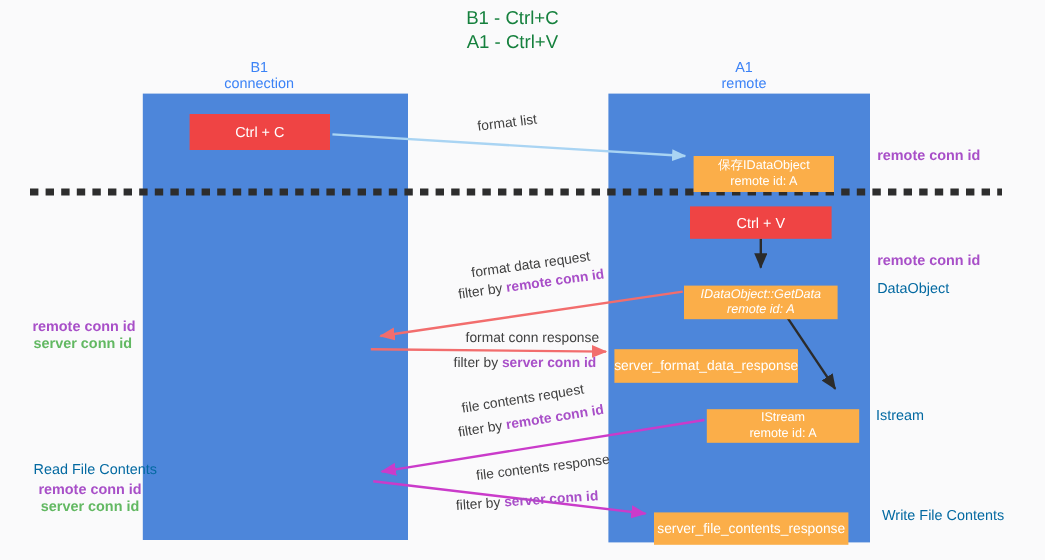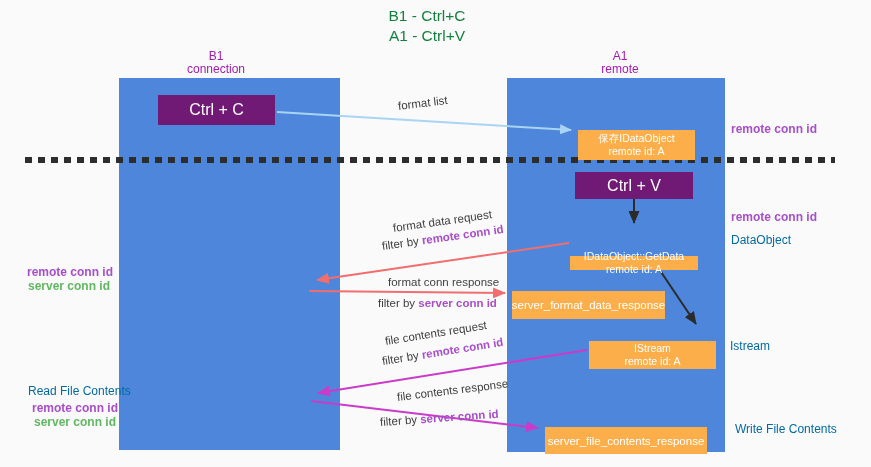--- a/index.html
+++ b/index.html
@@ -7,28 +7,28 @@
     position:relative;width:871px;height:467px;overflow:hidden;
     background:#fafafb;
     font-family:"Liberation Sans","DejaVu Sans",sans-serif;
     color:#3c3c3c;
   }
   .abs{position:absolute;}
   .title{
     text-align:center;font-size:15.5px;line-height:20px;color:#15803d;
   }
   .colhead{
-    text-align:center;font-size:12px;line-height:12.5px;color:#a21caf;
+    text-align:center;font-size:12px;line-height:12.5px;color:#3b82f6;
   }
   .lifeline{background:#4d86da;}
   .box{
     display:flex;flex-direction:column;align-items:center;justify-content:center;
     color:#ffffff;text-align:center;box-sizing:border-box;
   }
-  .green{background:#701a75;font-size:16px;}
+  .green{background:#ef4444;font-size:12px;}
   .orange{background:#fbae49;margin-top:11px;}
   .box .l1,.box .l2{display:block;line-height:13px;font-size:10.5px;}
   .oneline{font-size:11.5px;}
   .sidelabel{font-size:12px;white-space:nowrap;}
   .purple{color:#a84fc8;font-weight:bold;}
   .greentxt{color:#62b862;font-weight:bold;}
   .dark{color:#0369a1;}
   .arrowlabel{
     font-size:11.5px;color:#3f3f3f;white-space:nowrap;
     transform-origin:left center;
@@ -97,21 +97,21 @@
 
   <div class="abs box orange" style="left:578px;top:119px;width:117px;height:30px;">
     <span class="l1">保存IDataObject</span>
     <span class="l2">remote id: A</span>
   </div>
 
   <div class="abs box green" style="left:575px;top:172px;width:118px;height:27px;">
     <span>Ctrl + V</span>
   </div>
 
-  <div class="abs box orange" style="left:570px;top:245px;width:128px;height:14px;">
+  <div class="abs box orange" style="left:570px;top:227px;width:128px;height:28px;font-style:italic;">
     <span class="l1">IDataObject::GetData</span>
     <span class="l2">remote id: A</span>
   </div>
 
 
   <div class="abs box orange oneline" style="left:512px;top:280px;width:153px;height:28px;">
     <span>server_format_data_response</span>
   </div>
 
   <div class="abs box orange" style="left:589px;top:330px;width:127px;height:28px;">

